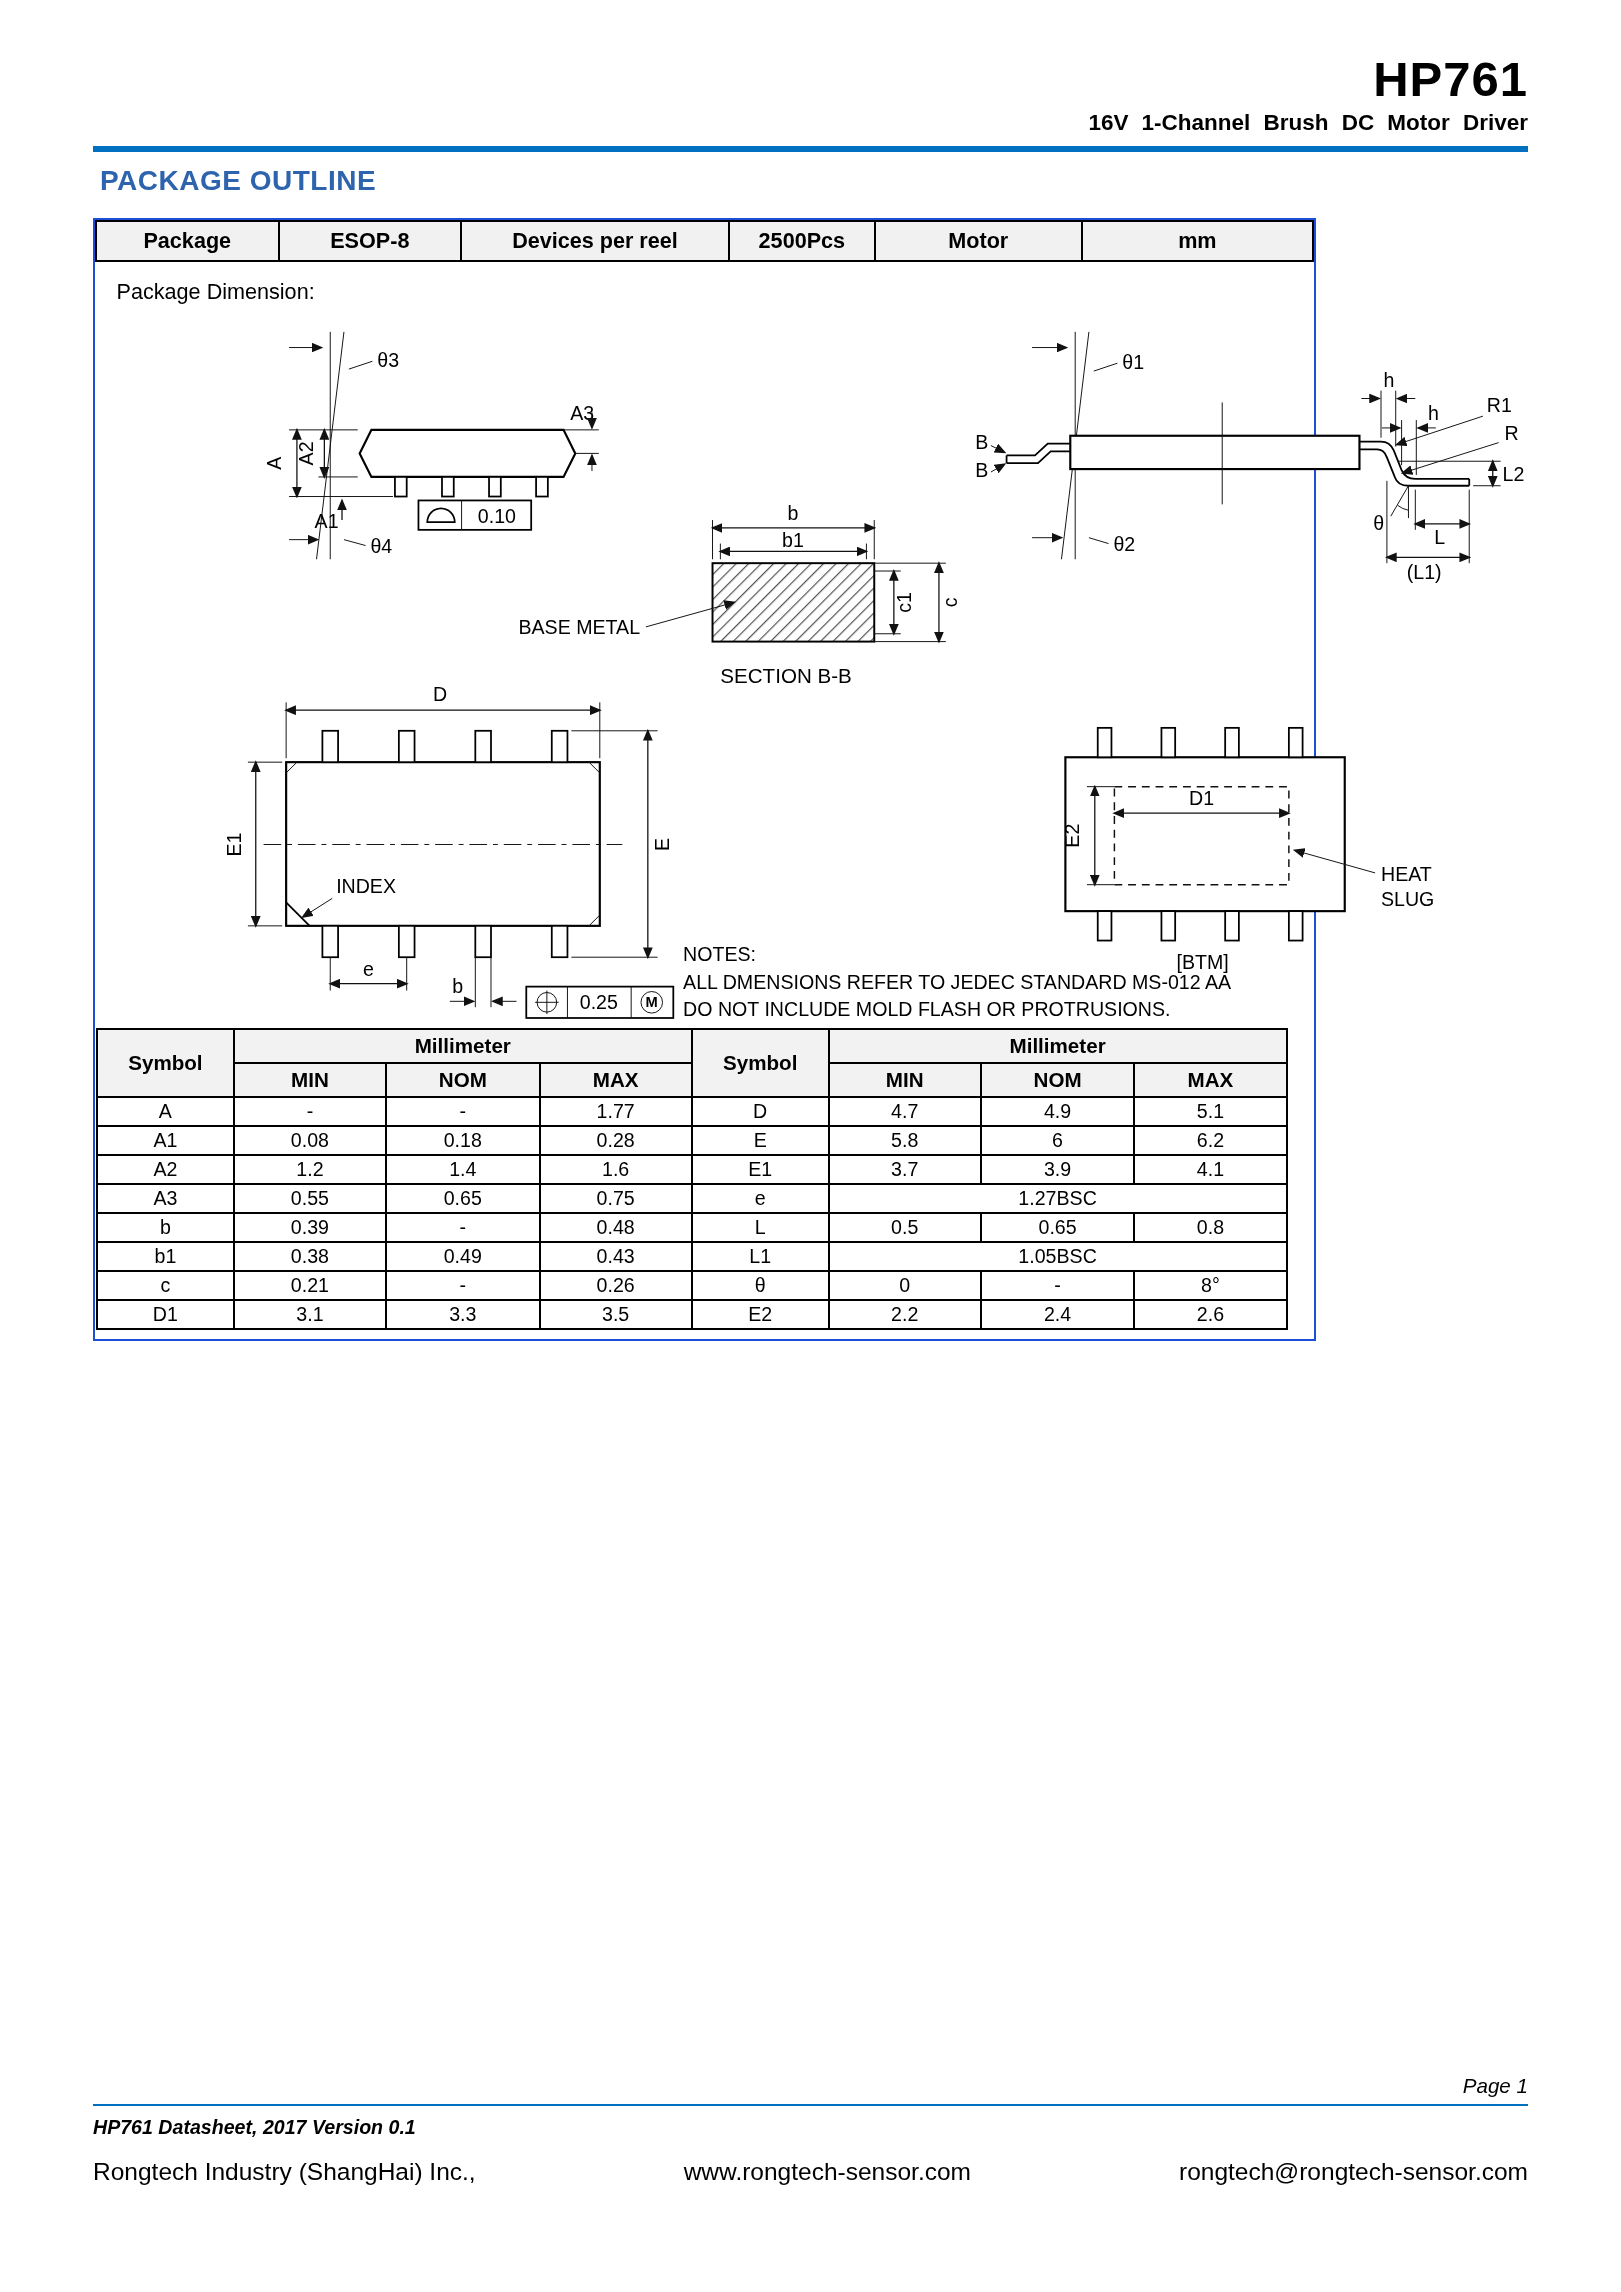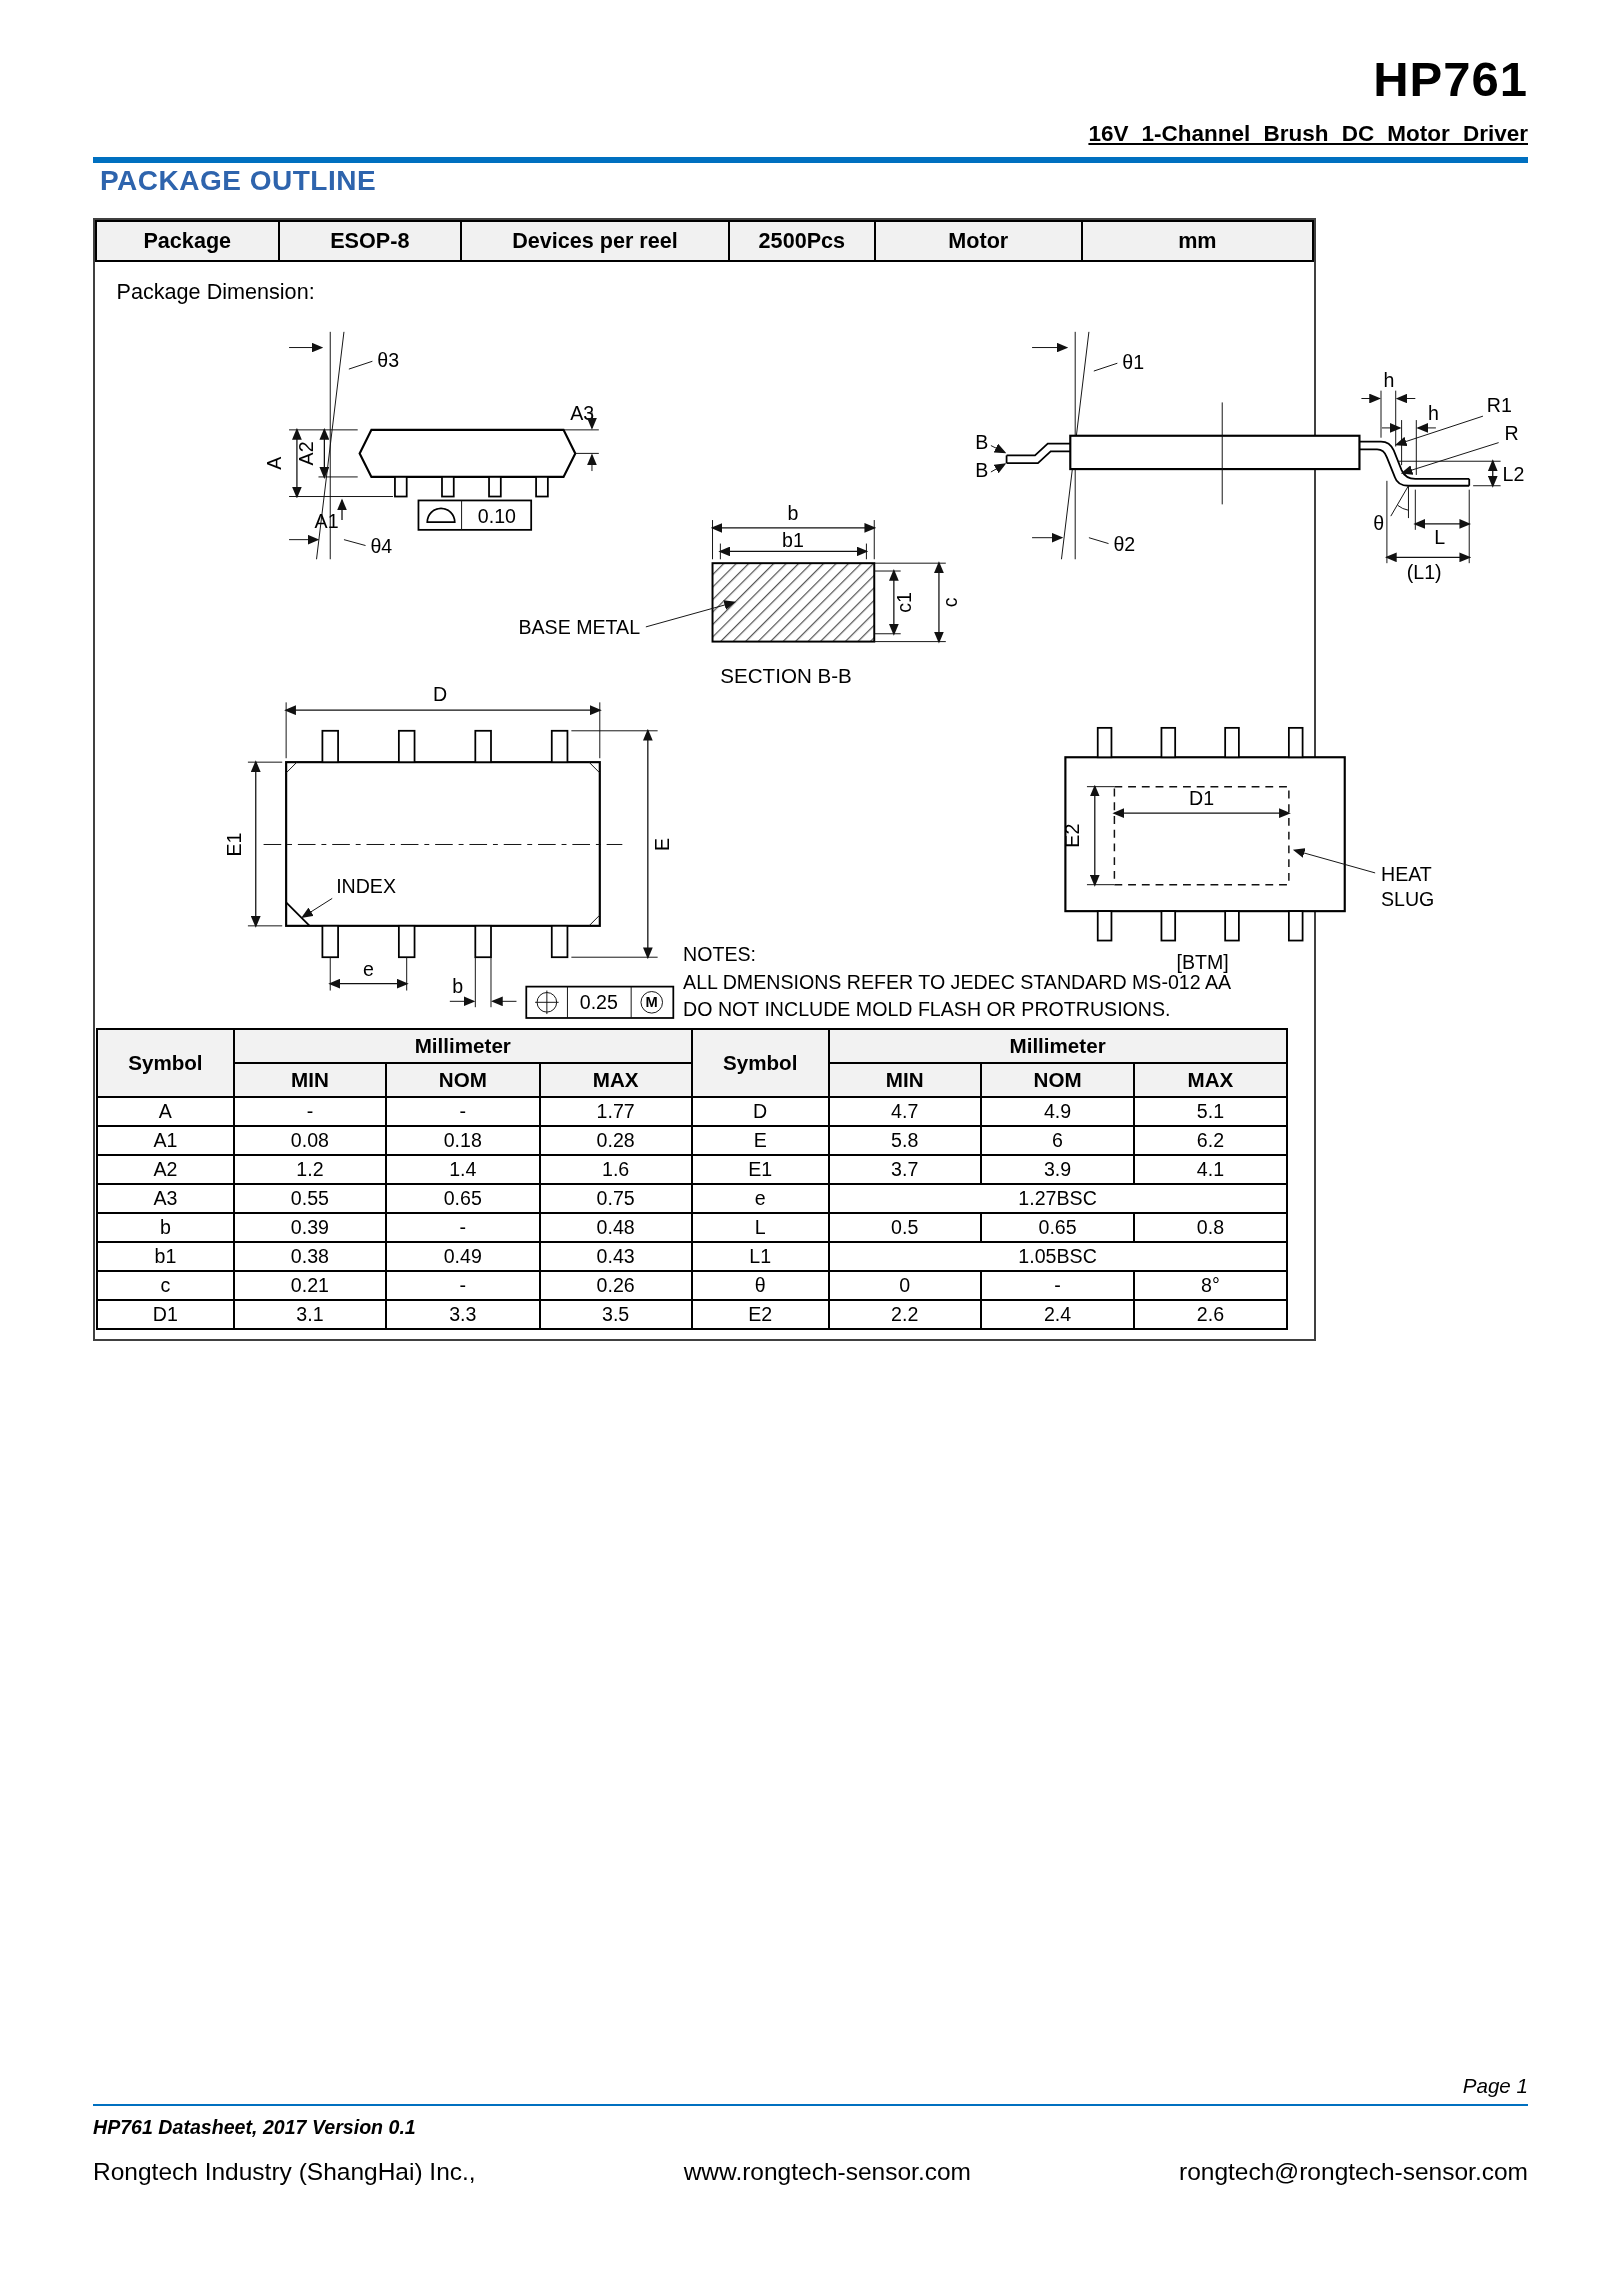--- a/index.html
+++ b/index.html
@@ -5,29 +5,29 @@
   * { margin:0; padding:0; box-sizing:border-box; }
   body { background:#ffffff; }
   .page {
     position:relative; width:1621px; height:2293px; background:#fff;
     font-family:"Liberation Sans", sans-serif; color:#000; overflow:hidden;
   }
 
   
   .doc-header { position:absolute; top:54px; left:93px; right:93px; text-align:right; }
   .doc-title { font-size:49px; font-weight:bold; letter-spacing:1px; line-height:1.05; }
-  .doc-subtitle { font-size:22.5px; font-weight:bold; margin-top:16px; word-spacing:6.9px;text-decoration:underline; }
+  .doc-subtitle { font-size:22.5px; font-weight:bold; margin-top:5px; word-spacing:6.9px; }
   .header-rule { margin-top:9.8px; height:2px; border-top:4.9px solid #0070c0; border-bottom:2px solid #0070c0; }
 
   .section-title { position:absolute; top:165px; left:100px; font-size:28px; font-weight:bold;
     color:#2e64ad; letter-spacing:0.5px; }
 
   
   .outline-box { position:absolute; top:218px; left:93px; width:1223px; height:1123px;
-    border:2px solid #404040; background:#fff; }
+    border:2px solid #1d4ed8; background:#fff; }
 
   .info-table { position:absolute; top:0; left:0; width:100%; border-collapse:collapse; table-layout:fixed; }
   .info-table td { border:2px solid #000; height:40px; text-align:center; font-size:21.6px;
     font-weight:bold; background:#f1f1f1; }
 
   .pkg-dim-label { position:absolute; left:21.6px; top:59px; font-size:21.6px; }
 
   .drawing-svg { position:absolute; left:0; top:98px; }
   .drawing-svg text { font-family:"Liberation Sans", sans-serif; font-size:20px; fill:#000; }
   .drawing-svg text.cap { font-size:21px; }

